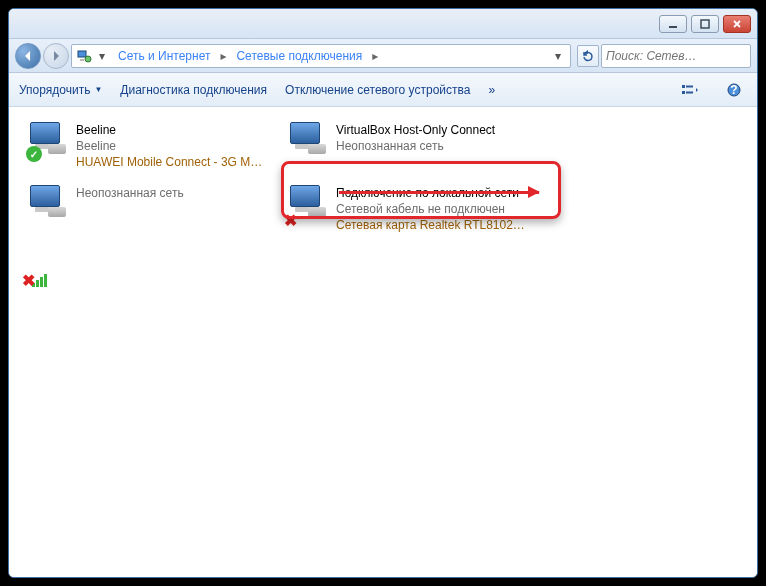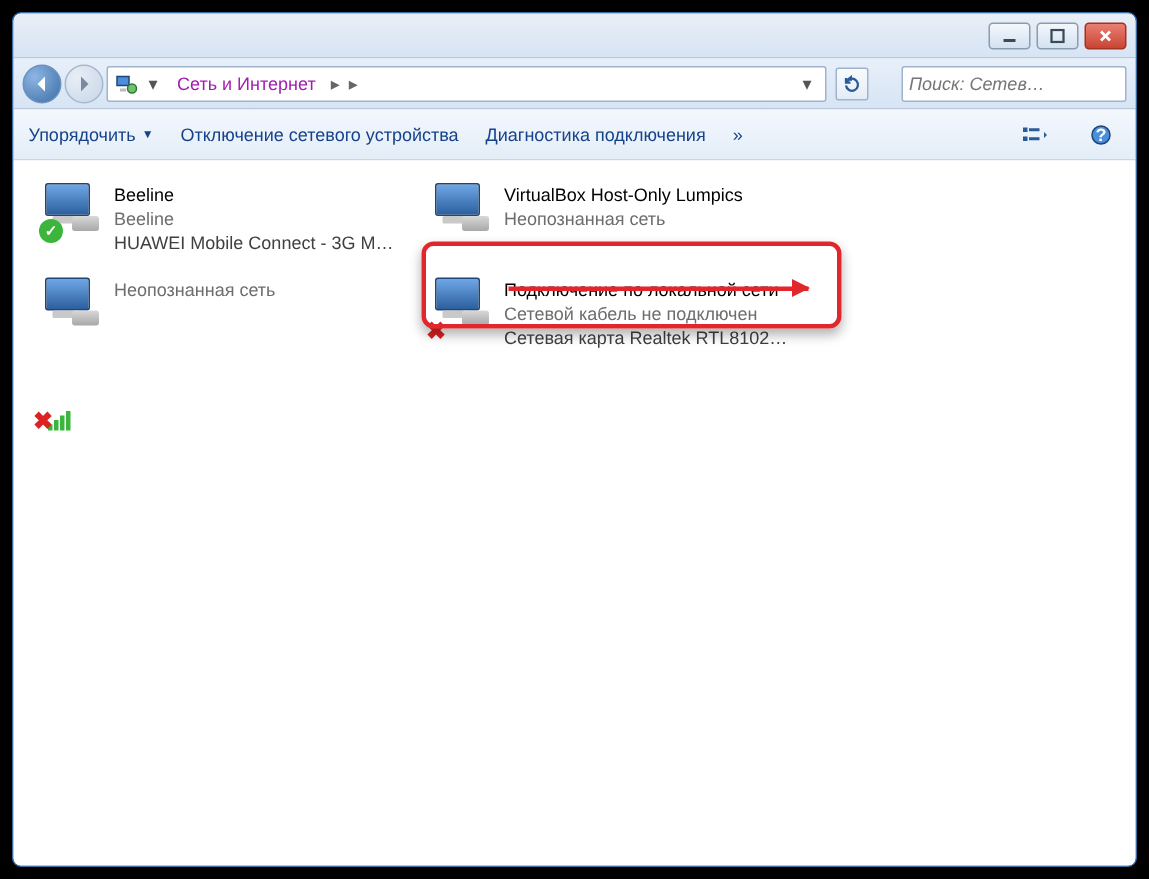--- a/index.html
+++ b/index.html
@@ -38,27 +38,27 @@
   display:flex;align-items:center;justify-content:center;cursor:pointer;
 }
 .nav-btn.fwd { background: radial-gradient(circle at 30% 30%,#e8eef6,#c8d6e8); border-color:#a8b8cc;}
 .nav-btn svg { width:12px;height:12px; fill:#fff;}
 .nav-btn.fwd svg{fill:#7a8aa0;}
 .crumb-box {
   flex: 1; height: 24px; background: #fff; border: 1px solid #a0b4cc; border-radius: 2px;
   display: flex; align-items: center; padding: 0 4px; gap: 2px; overflow:hidden;
 }
 .crumb-ico { width:16px; height:16px; display:flex;align-items:center;justify-content:center; }
-.crumb { padding: 2px 6px; color:#a21caf; cursor:pointer; white-space:nowrap; }
+.crumb { padding: 2px 6px; color:#3b82f6; cursor:pointer; white-space:nowrap; }
 .crumb-sep { color:#666; padding:0 2px; }
 .crumb-drop { width:16px; text-align:center; color:#555; cursor:pointer;}
 .refresh-btn { width:22px;height:22px;border:1px solid #a0b4cc; background:linear-gradient(#f8fbfe,#e3ecf6); border-radius:2px; margin-left:4px;display:flex;align-items:center;justify-content:center;cursor:pointer;}
 .search-box {
   width: 150px; height: 24px; background:#fff; border:1px solid #a0b4cc; border-radius:2px;
-  display:flex; padding:0 4px; margin-left:20px;
+  display:flex; padding:0 4px; margin-left:0;
 }
 .search-box input { border:none; outline:none; flex:1; color:#888; font-style:italic; background:transparent;}
 .search-box .sico { width:14px;height:14px; }
 
 
 .toolbar {
   height: 34px; background: linear-gradient(#f4f8fd,#e3edf7);
   border-bottom: 1px solid #c8d6e6;
   display:flex; align-items:center; padding:0 10px; gap:18px;
 }
@@ -73,21 +73,21 @@
   position:relative;
 }
 .conn {
   width: 260px; display:flex; gap:8px; padding:4px 6px; margin-bottom:4px;
   border:1px solid transparent; border-radius:2px; cursor:pointer;
 }
 .conn .icon-wrap { width:42px; height:42px; position:relative; flex-shrink:0;}
 .conn .txt { display:flex; flex-direction:column; line-height:1.35; overflow:hidden;}
 .conn .name { color:#000; white-space:nowrap; overflow:hidden; text-overflow:ellipsis;}
 .conn .status { color:#6d6d6d; white-space:nowrap; overflow:hidden; text-overflow:ellipsis;}
-.conn .device { color:#404040; white-space:nowrap; overflow:hidden; text-overflow:ellipsis;text-align:right;}
+.conn .device { color:#a16207; white-space:nowrap; overflow:hidden; text-overflow:ellipsis;text-align:right;}
 
 
 .ic-comp {
   width:40px;height:30px; position:relative;
 }
 .ic-comp::before{
   content:""; position:absolute; left:4px; top:0; width:28px;height:20px;
   background:linear-gradient(#6fa7e6,#2c5f9e); border:1px solid #1d4676; border-radius:2px;
 }
 .ic-comp::after{
@@ -161,20 +161,21 @@
       <span class="crumb-ico">
         <svg width="16" height="16" viewBox="0 0 16 16">
             <rect x="2" y="3" width="8" height="6" fill="#4b8edc" stroke="#1d4676"></rect>
             <rect x="4" y="11" width="4" height="2" fill="#bbb"></rect>
             <circle cx="12" cy="11" r="3" fill="#6fc26f" stroke="#2d7a2d"></circle>
           </svg>
       </span>
       <span class="crumb-drop">▾</span>
       <span class="crumb">Сеть и Интернет</span>
       <span class="crumb-sep">▸</span>
+      <span class="crumb">Сетевые подключения</span>
       <span class="crumb-sep">▸</span>
       <span style="flex:1"></span>
       <span class="crumb-drop">▾</span>
     </div>
     <div class="refresh-btn">
       <svg width="14" height="14" viewBox="0 0 14 14">
           <path d="M3 3 L3 6 L6 6 M3.5 5.5 A4 4 0 1 1 3 8" fill="none" stroke="#2a5a9a" stroke-width="1.5"></path>
           <path d="M7 1 L3 4 L7 5 Z" fill="#2a5a9a"></path>
         </svg>
     </div>
@@ -186,24 +187,24 @@
         </svg>
     </div>
   </div>
 
   <div class="toolbar">
     <div class="tool-item">
       <span>Упорядочить</span>
       <span class="drop">▼</span>
     </div>
     <div class="tool-item">
+      <span>Диагностика подключения</span>
+    </div>
+    <div class="tool-item">
       <span>Отключение сетевого устройства</span>
-    </div>
-    <div class="tool-item">
-      <span>Диагностика подключения</span>
     </div>
     <div class="tool-item">
       <span>»</span>
     </div>
     <div class="tool-spacer"></div>
     <div class="tool-icon-btn">
       <svg width="18" height="14" viewBox="0 0 18 14">
           <rect x="1" y="2" width="3" height="3" fill="#2a5a9a"></rect>
           <rect x="5" y="2.5" width="7" height="2" fill="#2a5a9a"></rect>
           <rect x="1" y="8" width="3" height="3" fill="#2a5a9a"></rect>
@@ -233,21 +234,21 @@
         <div class="device">HUAWEI Mobile Connect - 3G M…</div>
       </div>
     </div>
 
     <div class="conn">
       <div class="icon-wrap">
         <div class="ic-comp"></div>
           <div class="ic-cable"></div>
       </div>
       <div class="txt">
-        <div class="name">VirtualBox Host-Only Lumpics</div>
+        <div class="name">VirtualBox Host-Only Connect</div>
         <div class="status">Неопознанная сеть</div>
       </div>
     </div>
 
     <div class="conn">
       <div class="icon-wrap">
         <div class="ic-comp"></div>
           <div class="ic-cable"></div>
       </div>
       <div class="txt">

